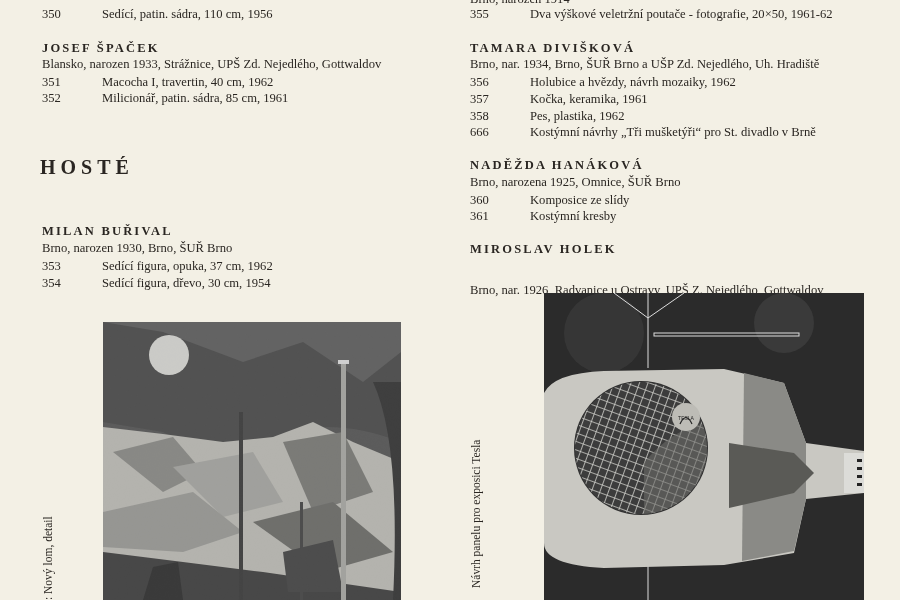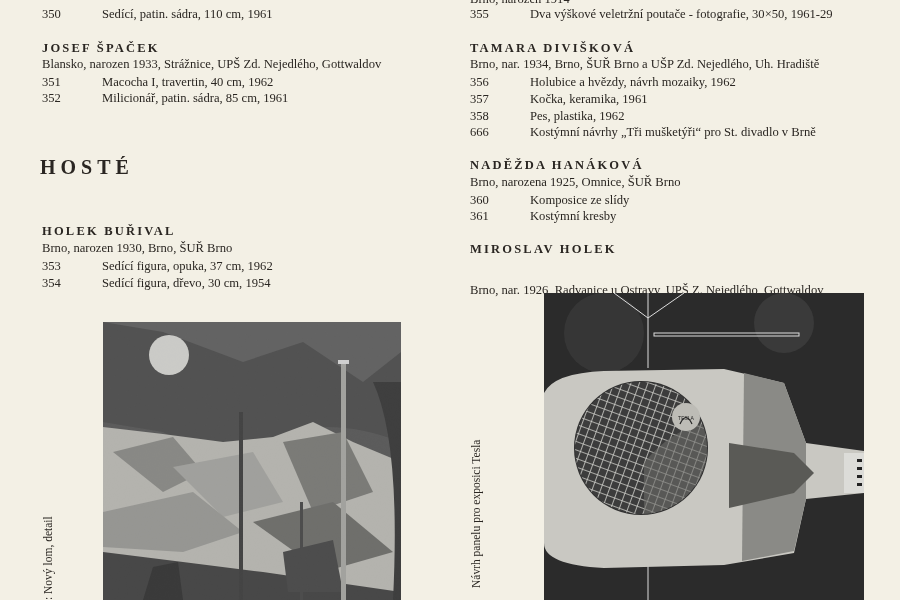--- a/index.html
+++ b/index.html
@@ -32,35 +32,35 @@
 
 <div class="page">
 
   <div class="col left">
     <div class="line cut" style="top:-8px;">
       <span class="num">349</span>
       <span class="title">Reliéf, patin. sádra, 80×122 cm, 1961</span>
     </div>
     <div class="line" style="top:6px;">
       <span class="num">350</span>
-      <span class="title">Sedící, patin. sádra, 110 cm, 1961</span>
+      <span class="title">Sedící, patin. sádra, 110 cm, 1956</span>
     </div>
 
     <div class="artist" style="top:41px;">JOSEF ŠPAČEK</div>
     <div class="bio" style="top:57px;">Blansko, narozen 1933, Strážnice, UPŠ Zd. Nejedlého, Gottwaldov</div>
     <div class="line" style="top:74px;">
       <span class="num">351</span>
       <span class="title">Macocha I, travertin, 40 cm, 1962</span>
     </div>
     <div class="line" style="top:90px;">
       <span class="num">352</span>
       <span class="title">Milicionář, patin. sádra, 85 cm, 1961</span>
     </div>
 
-    <div class="artist" style="top:224px;">HOLEK BUŘIVAL</div>
+    <div class="artist" style="top:224px;">MILAN BUŘIVAL</div>
     <div class="bio" style="top:241px;text-align:center;">Brno, narozen 1930, Brno, ŠUŘ Brno</div>
     <div class="line" style="top:258px;">
       <span class="num">353</span>
       <span class="title">Sedící figura, opuka, 37 cm, 1962</span>
     </div>
     <div class="line" style="top:275px;">
       <span class="num">354</span>
       <span class="title">Sedící figura, dřevo, 30 cm, 1954</span>
     </div>
   </div>
@@ -100,21 +100,21 @@
       <path d="M40 278 L50 245 L75 240 L80 278 Z" fill="#2e2e2e"></path>
       <path d="M270 60 Q298 120 290 278 H298 V60 Z" fill="#333"></path>
       <rect width="298" height="278" fill="#888" opacity="0.15" filter="url(#grain)"></rect>
     </svg>
   </div>
 
   <div class="col right">
     <div class="bio cut" style="top:-8px;">Brno, narozen 1914</div>
     <div class="line" style="top:6px;">
       <span class="num">355</span>
-      <span class="title">Dva výškové veletržní poutače - fotografie, 30×50, 1961-29</span>
+      <span class="title">Dva výškové veletržní poutače - fotografie, 20×50, 1961-62</span>
     </div>
 
     <div class="artist" style="top:41px;">TAMARA DIVIŠKOVÁ</div>
     <div class="bio" style="top:57px;">Brno, nar. 1934, Brno, ŠUŘ Brno a UŠP Zd. Nejedlého, Uh. Hradiště</div>
     <div class="line" style="top:74px;">
       <span class="num">356</span>
       <span class="title">Holubice a hvězdy, návrh mozaiky, 1962</span>
     </div>
     <div class="line" style="top:91px;">
       <span class="num">357</span>

